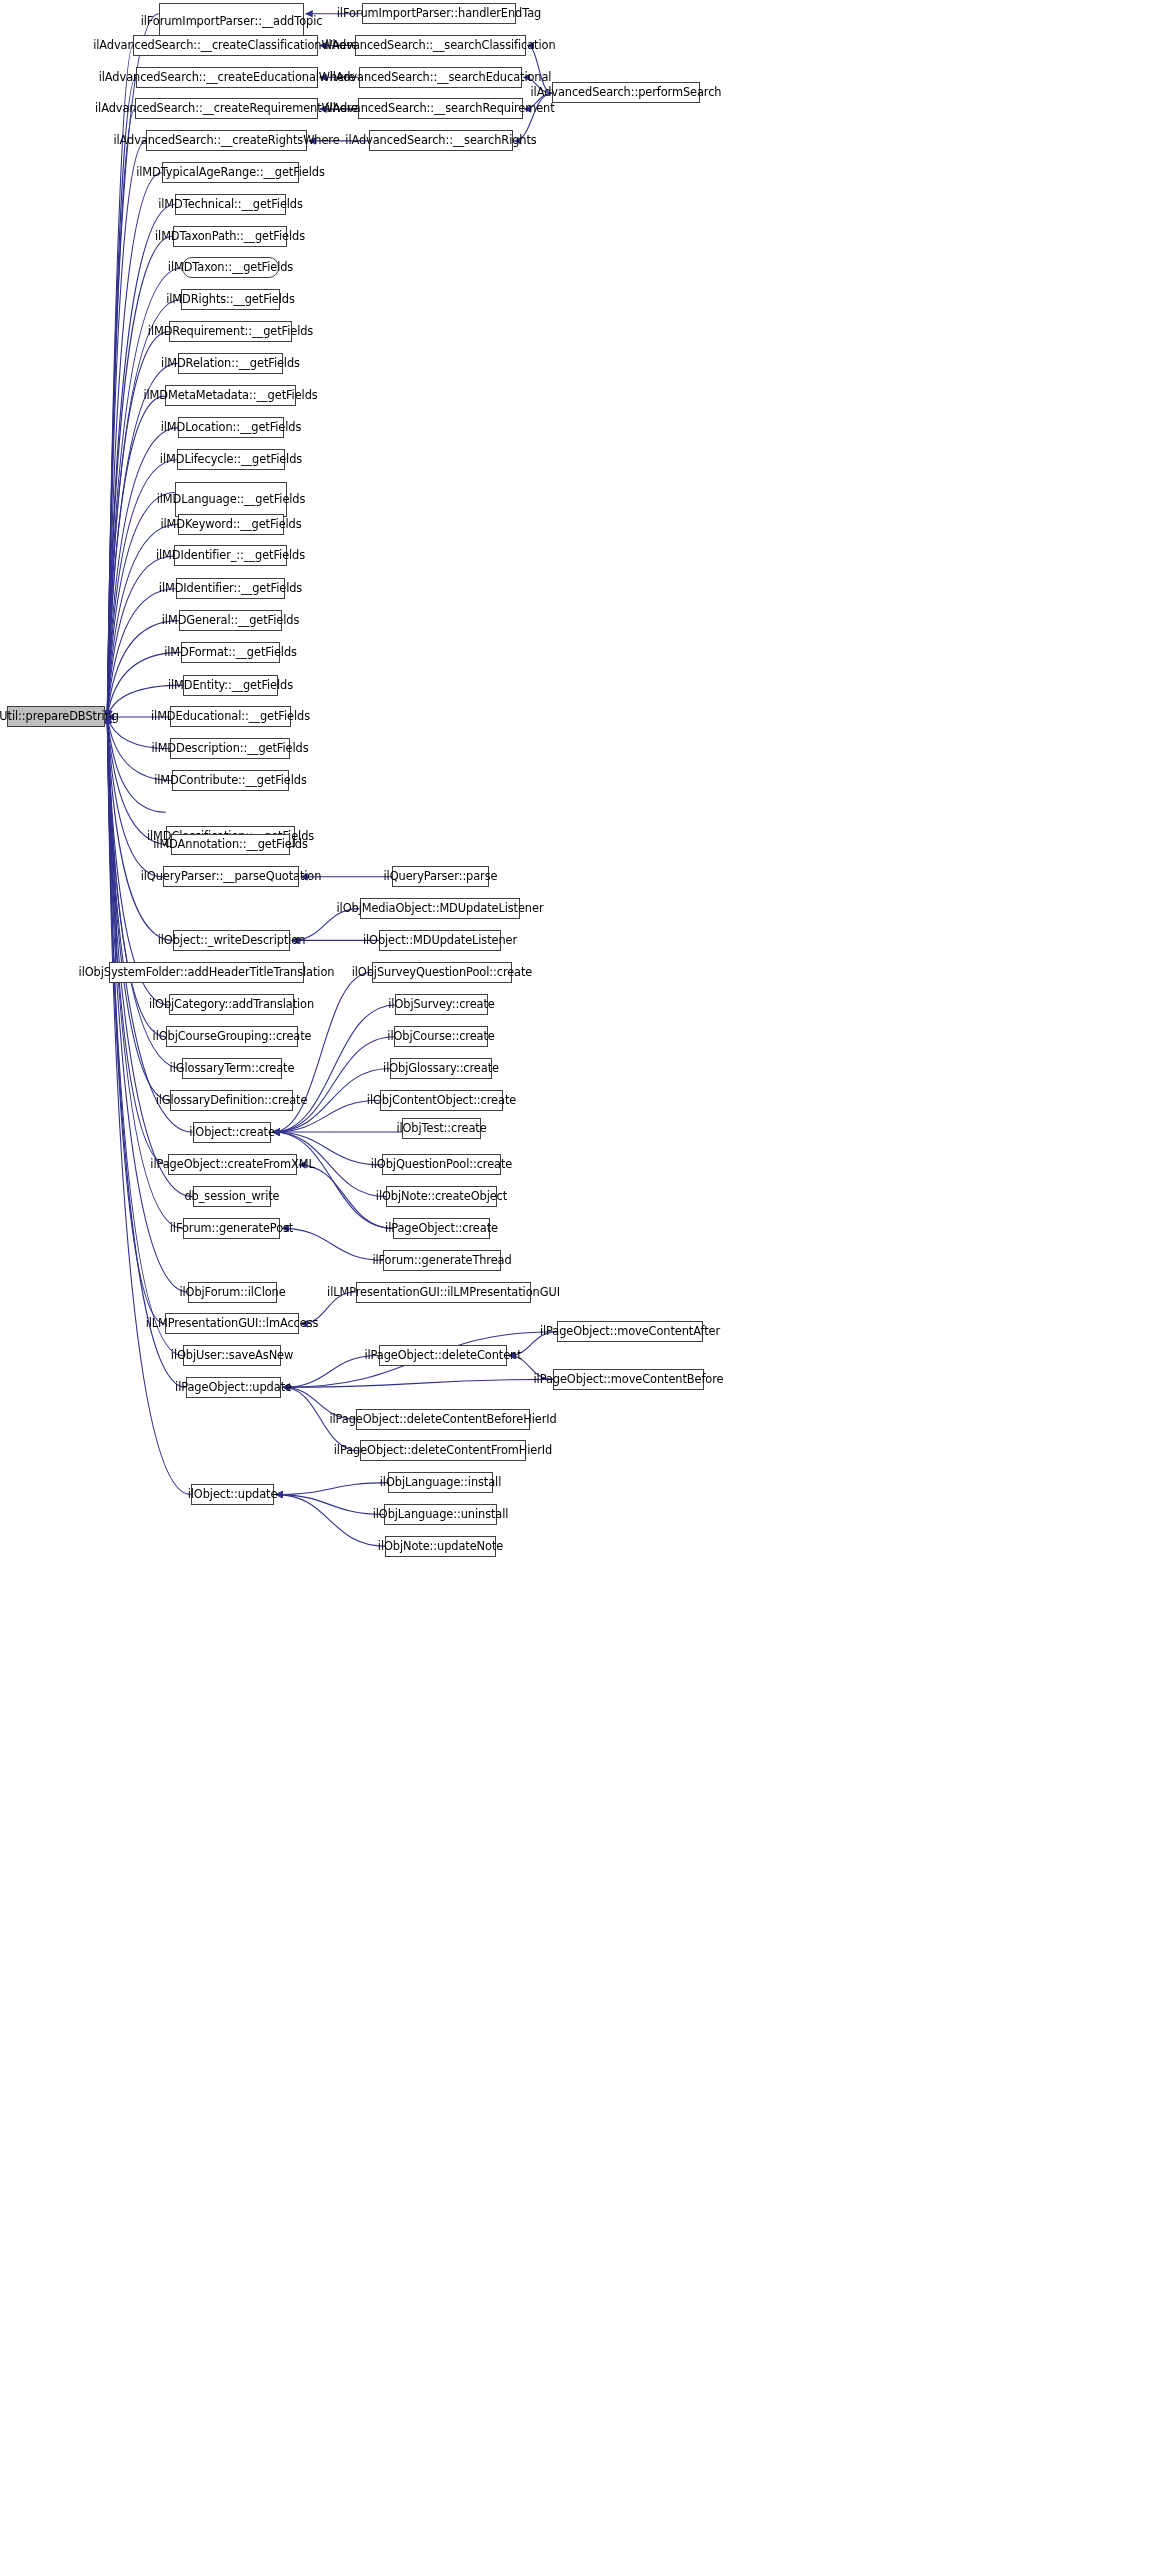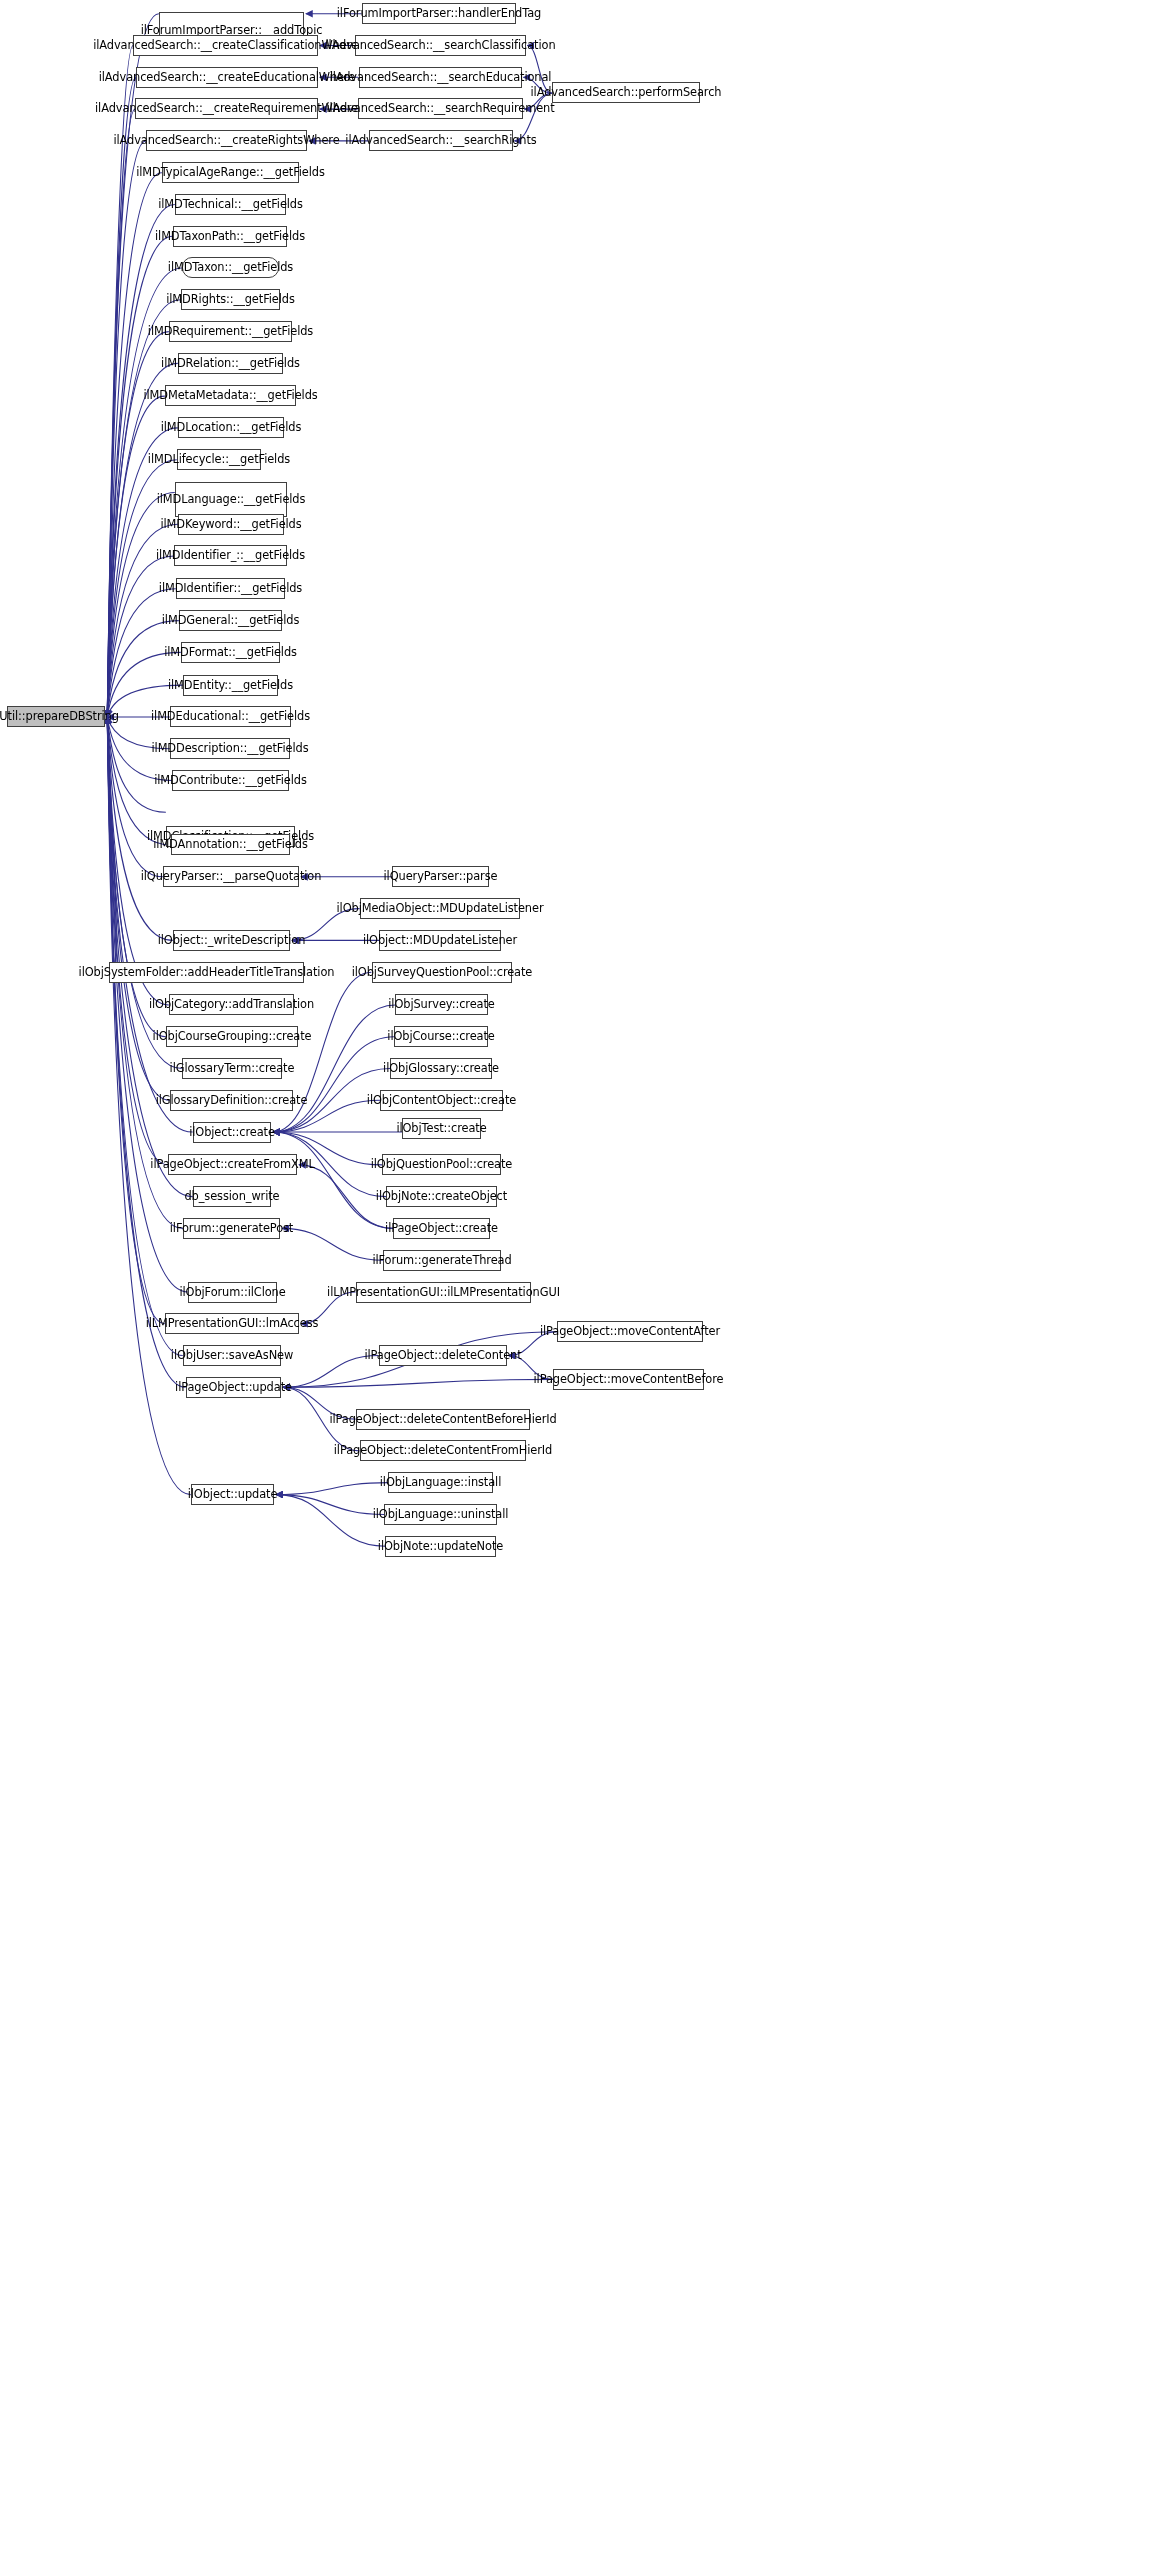--- a/index.html
+++ b/index.html
@@ -95,21 +95,21 @@
         <path d="M 561 1340.5 C 422 1340.5, 422 1396.5, 285 1396.5" fill="none" stroke="#31318c" stroke-width="1.1" marker-end="url(#arrow)"></path>
         <path d="M 557 1388.5 C 420 1388.5, 420 1396.5, 285 1396.5" fill="none" stroke="#31318c" stroke-width="1.1" marker-end="url(#arrow)"></path>
         <path d="M 358 1428.5 C 320.5 1428.5, 320.5 1396.5, 285 1396.5" fill="none" stroke="#31318c" stroke-width="1.1" marker-end="url(#arrow)"></path>
         <path d="M 362 1460.5 C 322.5 1460.5, 322.5 1396.5, 285 1396.5" fill="none" stroke="#31318c" stroke-width="1.1" marker-end="url(#arrow)"></path>
         <path d="M 391 1492.5 C 333.5 1492.5, 333.5 1504.5, 278 1504.5" fill="none" stroke="#31318c" stroke-width="1.1" marker-end="url(#arrow)"></path>
         <path d="M 387 1524.5 C 331.5 1524.5, 331.5 1504.5, 278 1504.5" fill="none" stroke="#31318c" stroke-width="1.1" marker-end="url(#arrow)"></path>
         <path d="M 388 1556.5 C 332 1556.5, 332 1504.5, 278 1504.5" fill="none" stroke="#31318c" stroke-width="1.1" marker-end="url(#arrow)"></path>
       </g>
   </svg>
   <div id="node-layer">
-      <div class="node" style="left: 159px; top: 12px; width: 145px; height: 38px;">
+      <div class="node" style="left: 159px; top: 3px; width: 145px; height: 38px;">
         <span>ilForumImportParser::__addTopic</span>
       </div>
       <div class="node" style="left: 362px; top: 3px; width: 154px; height: 21px;">
         <span>ilForumImportParser::handlerEndTag</span>
       </div>
       <div class="node" style="left: 133px; top: 35px; width: 185px; height: 21px;">
         <span>ilAdvancedSearch::__createClassificationWhere</span>
       </div>
       <div class="node" style="left: 355px; top: 35px; width: 171px; height: 21px;">
         <span>ilAdvancedSearch::__searchClassification</span>
@@ -155,21 +155,21 @@
       </div>
       <div class="node" style="left: 178px; top: 353px; width: 105px; height: 21px;">
         <span>ilMDRelation::__getFields</span>
       </div>
       <div class="node" style="left: 165px; top: 385px; width: 131px; height: 21px;">
         <span>ilMDMetaMetadata::__getFields</span>
       </div>
       <div class="node" style="left: 178px; top: 417px; width: 106px; height: 21px;">
         <span>ilMDLocation::__getFields</span>
       </div>
-      <div class="node" style="left: 177px; top: 449px; width: 84px; height: 21px;">
+      <div class="node" style="left: 177px; top: 449px; width: 108px; height: 21px;">
         <span>ilMDLifecycle::__getFields</span>
       </div>
       <div class="node" style="left: 175px; top: 482px; width: 112px; height: 35px;">
         <span>ilMDLanguage::__getFields</span>
       </div>
       <div class="node" style="left: 178px; top: 514px; width: 106px; height: 21px;">
         <span>ilMDKeyword::__getFields</span>
       </div>
       <div class="node" style="left: 174px; top: 545px; width: 113px; height: 21px;">
         <span>ilMDIdentifier_::__getFields</span>

